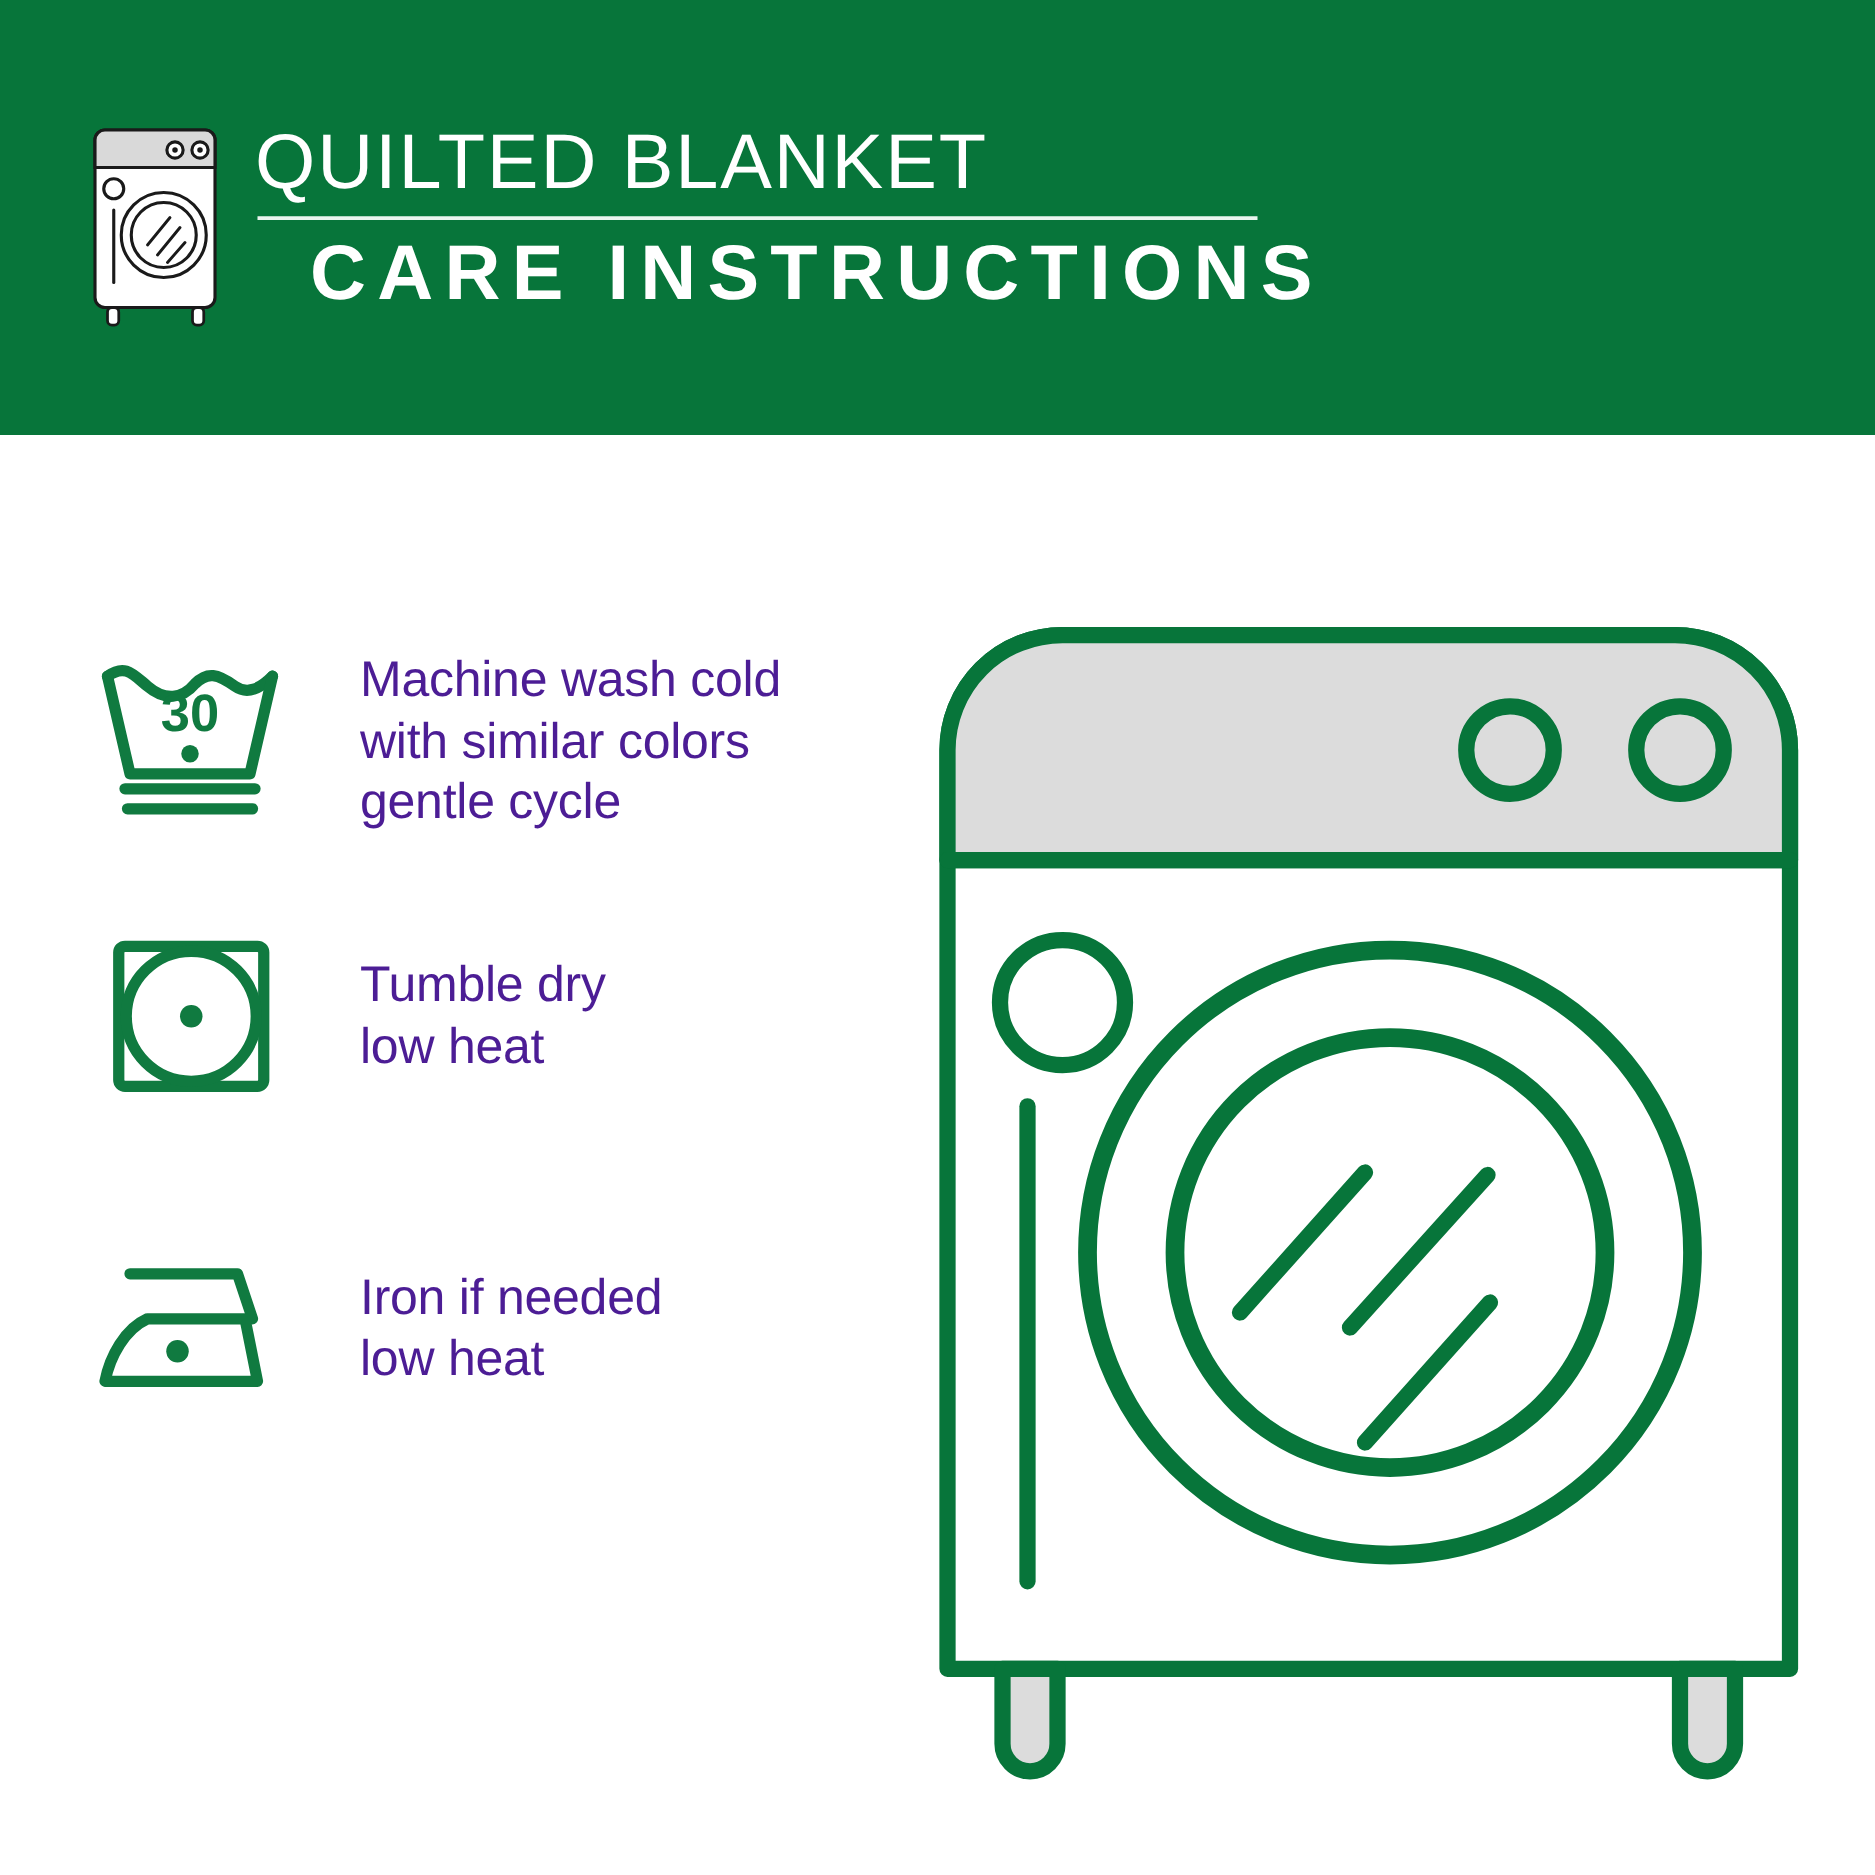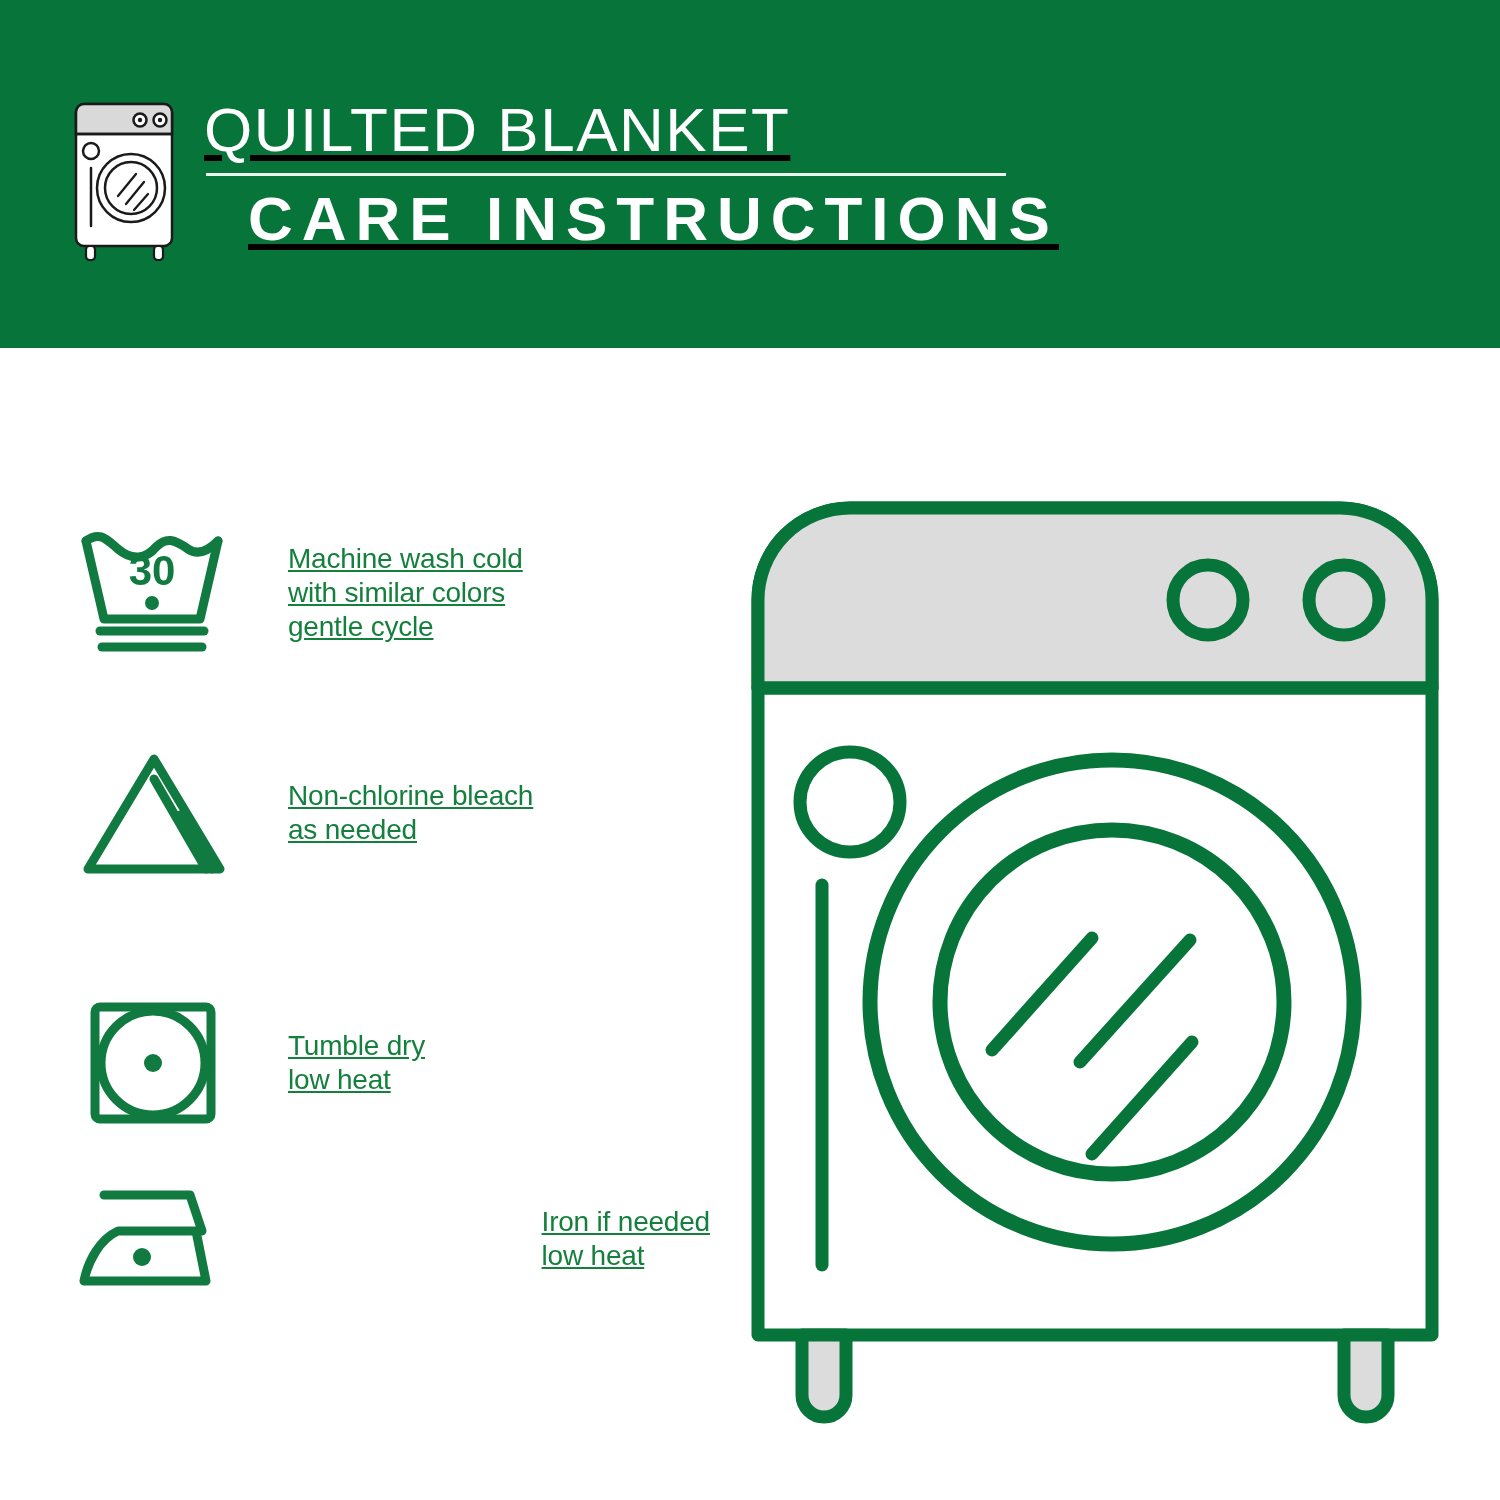--- a/index.html
+++ b/index.html
@@ -22,21 +22,20 @@
     width: 1500px;
     height: 348px;
     background: #07753A;
   }
   .header-inner {
     position: absolute;
     left: 62px;
     top: 96px;
     display: flex;
     align-items: flex-start;
-    text-decoration: underline;
   }
   .header-logo {
     width: 126px;
     height: 168px;
     flex: 0 0 auto;
     margin-right: 16px;
   }
   .header-titles {
     padding-top: 2px;
   }
@@ -92,28 +91,27 @@
     height: 150px;
     flex: 0 0 auto;
     display: flex;
     align-items: center;
     justify-content: center;
   }
   .care-symbol svg { display: block; }
 
   .care-text {
     margin-left: 48px;
-    color: #15803d;
-    font-size: 28px;
+    color: #4c1d95;
+    font-size: 40px;
     line-height: 1.22;
     font-weight: 400;
     font-family: "Liberation Sans", sans-serif;
     white-space: pre-line;
     letter-spacing: -0.2px;
-    text-decoration: underline;
   }
 
   
   .washer-wrap {
     position: absolute;
     left: 740px;
     top: 490px;
     width: 710px;
     height: 950px;
   }
@@ -177,33 +175,20 @@
         </g>
         <text x="82" y="62" text-anchor="middle" font-family="'Liberation Sans', sans-serif" font-size="42" font-weight="bold" fill="#107A40">30</text>
         <circle cx="82" cy="80" r="7" fill="#107A40"></circle>
       </svg>
     </div>
     <div class="care-text">Machine wash cold
 with similar colors
 gentle cycle</div>
   </div>
 
-  <div class="care-row">
-    <div class="care-symbol">
-      <svg viewBox="0 0 170 140" width="170" height="140" aria-hidden="true">
-        <g fill="none" stroke="#107A40" stroke-width="9" stroke-linecap="round" stroke-linejoin="round">
-          <path d="M84 16 L 150 126 L 18 126 Z"></path>
-          <path d="M84 36 L 136 126"></path>
-          <path d="M110 72 L 142 126"></path>
-        </g>
-      </svg>
-    </div>
-    <div class="care-text">Non-chlorine bleach
-as needed</div>
-  </div>
 
   <div class="care-row">
     <div class="care-symbol">
       <svg viewBox="0 0 170 140" width="170" height="140" aria-hidden="true">
         <g fill="none" stroke="#107A40" stroke-width="9" stroke-linejoin="round">
           <rect x="25" y="14" width="116" height="112" rx="5" ry="5"></rect>
           <circle cx="83" cy="70" r="52"></circle>
         </g>
         <circle cx="83" cy="70" r="9" fill="#107A40"></circle>
       </svg>

